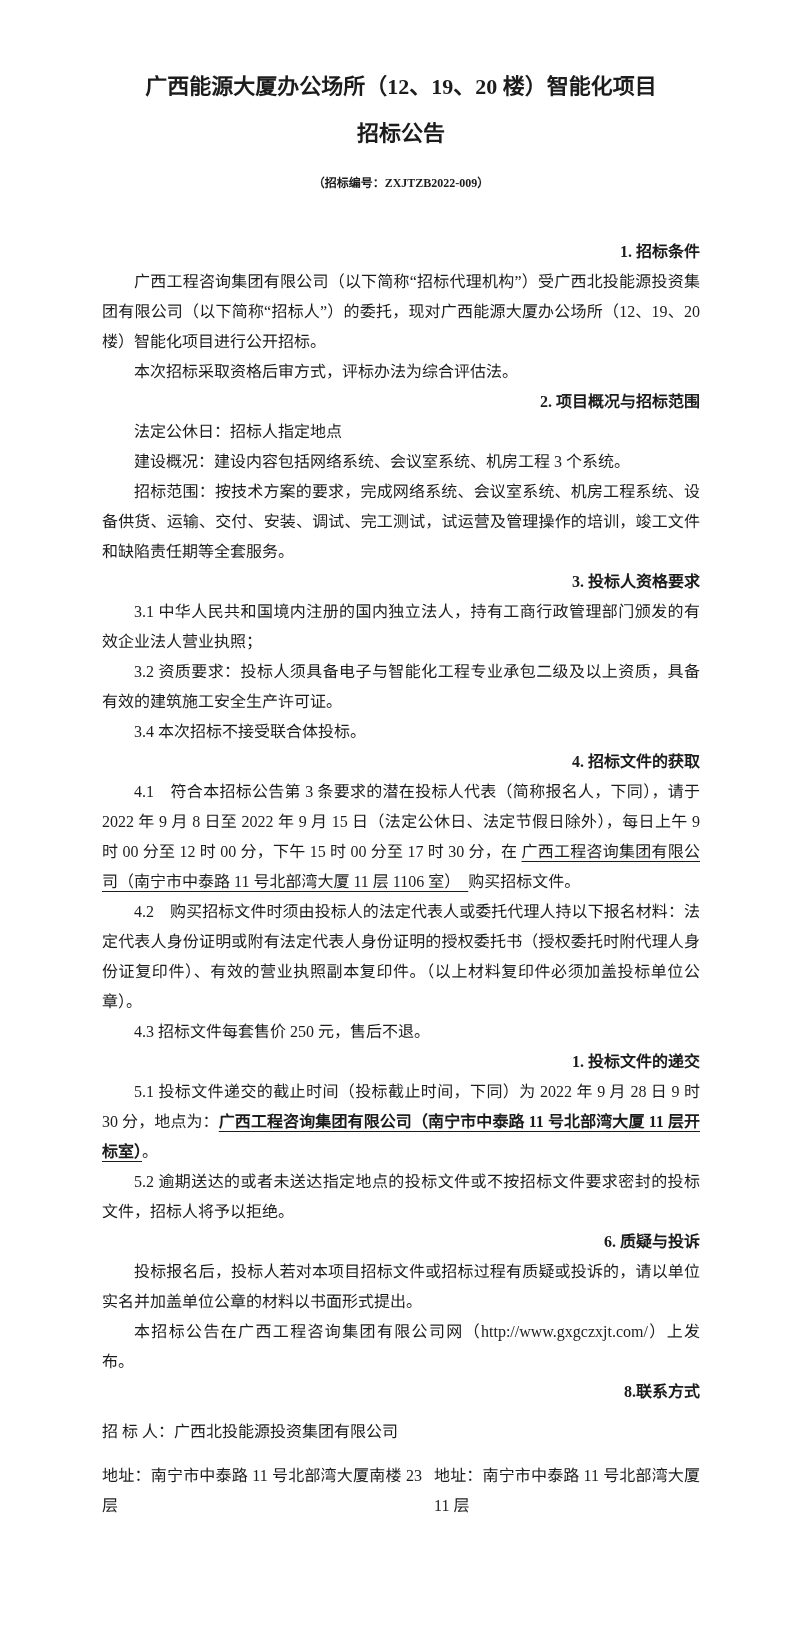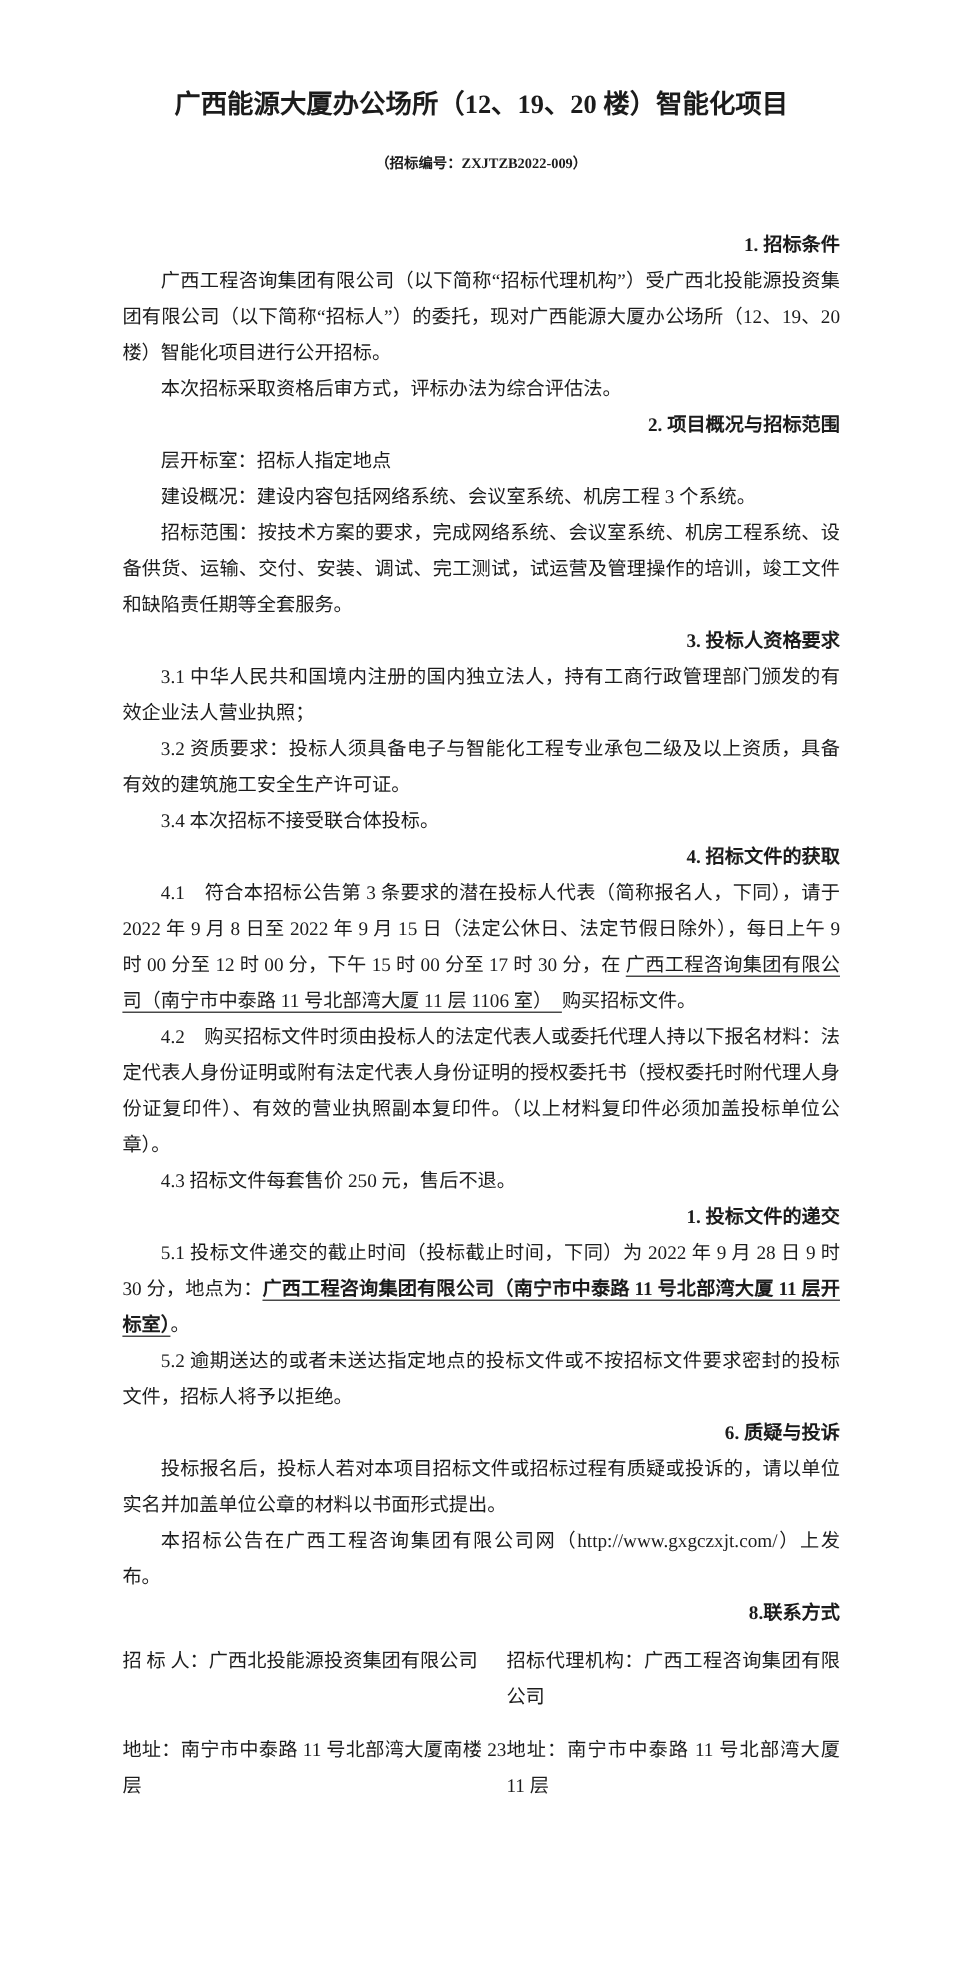--- a/index.html
+++ b/index.html
@@ -69,47 +69,49 @@
     font-weight: bold;
     text-decoration: underline;
     text-underline-offset: 4px;
   }
   .contacts {
     margin-top: 8px;
     font-size: 16px;
   }
   .contact-row {
     display: flex;
+    gap: 12px;
   }
   .contact-row .cell-left {
     width: 320px;
     flex: 0 0 320px;
   }
   .contact-row .cell-right {
     flex: 1;
   }
   .contact-row.r1 { margin-top: 10px; }
   .contact-row.r2 { margin-top: 14px; }
 </style>
 </head>
 <body>
 
 <div class="page">
 
   <h1 class="doc-title">广西能源大厦办公场所（12、19、20 楼）智能化项目</h1>
+  <h1 class="doc-title second">招标公告</h1>
   <div class="tender-no">（招标编号：ZXJTZB2022-009）</div>
 
   <div class="doc-body">
 
     <h2 class="sec-heading">1. 招标条件</h2>
     <p class="para">广西工程咨询集团有限公司（以下简称“招标代理机构”）受广西北投能源投资集团有限公司（以下简称“招标人”）的委托，现对广西能源大厦办公场所（12、19、20 楼）智能化项目进行公开招标。</p>
     <p class="para">本次招标采取资格后审方式，评标办法为综合评估法。</p>
 
     <h2 class="sec-heading">2. 项目概况与招标范围</h2>
-    <p class="para">层开标室：招标人指定地点</p>
+    <p class="para">法定公休日：招标人指定地点</p>
     <p class="para">建设概况：建设内容包括网络系统、会议室系统、机房工程 3 个系统。</p>
     <p class="para">招标范围：按技术方案的要求，完成网络系统、会议室系统、机房工程系统、设备供货、运输、交付、安装、调试、完工测试，试运营及管理操作的培训，竣工文件和缺陷责任期等全套服务。</p>
 
     <h2 class="sec-heading indented">3. 投标人资格要求</h2>
     <p class="para">3.1 中华人民共和国境内注册的国内独立法人，持有工商行政管理部门颁发的有效企业法人营业执照；</p>
     <p class="para">3.2 资质要求：投标人须具备电子与智能化工程专业承包二级及以上资质，具备有效的建筑施工安全生产许可证。</p>
     <p class="para">3.4 本次招标不接受联合体投标。</p>
 
     <h2 class="sec-heading">4. 招标文件的获取</h2>
     <p class="para"><span>4.1　符合本招标公告第 3 条要求的潜在投标人代表（简称报名人，下同），请于 2022 年 9 月 8 日至 2022 年 9 月 15 日（法定公休日、法定节假日除外），每日上午 9 时 00 分至 12 时 00 分，下午 15 时 00 分至 17 时 30 分，在 </span><span class="u">广西工程咨询集团有限公司（南宁市中泰路 11 号北部湾大厦 11 层 1106 室）　</span><span>购买招标文件。</span></p>
@@ -123,21 +125,20 @@
     <h2 class="sec-heading">6. 质疑与投诉</h2>
     <p class="para">投标报名后，投标人若对本项目招标文件或招标过程有质疑或投诉的，请以单位实名并加盖单位公章的材料以书面形式提出。</p>
 
     <p class="para">本招标公告在广西工程咨询集团有限公司网（http://www.gxgczxjt.com/）上发布。</p>
 
     <h2 class="sec-heading tight">8.联系方式</h2>
 
     <div class="contacts">
       <div class="contact-row r1">
         <div class="cell-left">招 标 人：广西北投能源投资集团有限公司</div>
-        <div class="cell-right">招标代理机构：广西工程咨询集团有限公司</div>
       </div>
       <div class="contact-row r2">
         <div class="cell-left">地址：南宁市中泰路 11 号北部湾大厦南楼 23 层</div>
         <div class="cell-right">地址：南宁市中泰路 11 号北部湾大厦 11 层</div>
       </div>
 
     </div>
 
   </div>
 </div>

